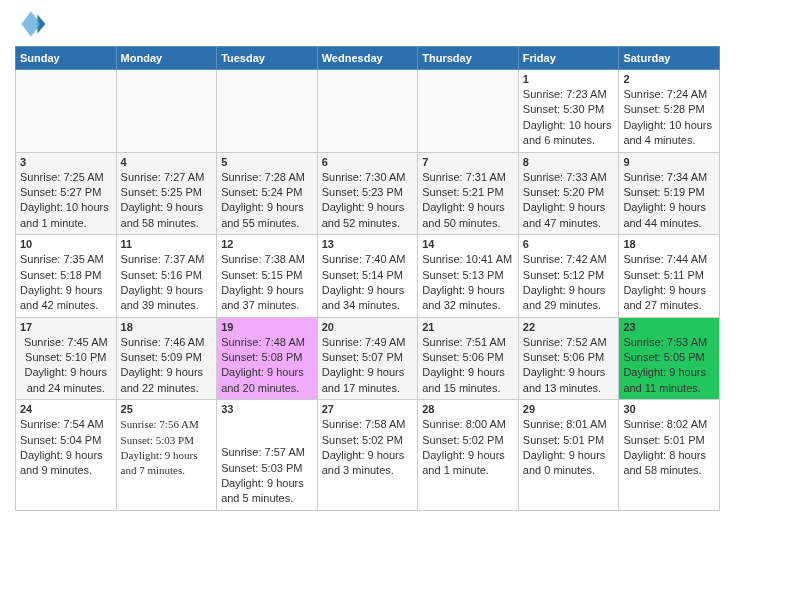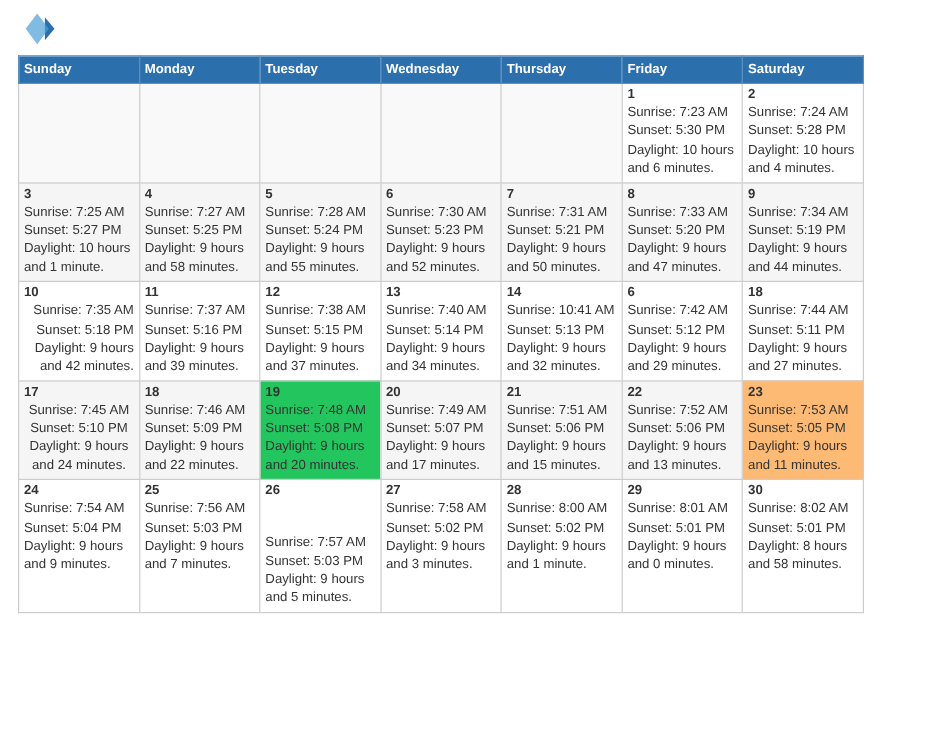--- a/index.html
+++ b/index.html
@@ -198,21 +198,21 @@
             <div class="day-number">9</div>
             <div class="day-detail" style="white-space: pre-line;">Sunrise: 7:34 AM
 Sunset: 5:19 PM
 Daylight: 9 hours
 and 44 minutes.</div>
           </td>
         </tr>
         <tr>
           <td>
             <div class="day-number">10</div>
-            <div class="day-detail" style="white-space: pre-line; text-align: right;">Sunrise: 7:35 AM
+            <div class="day-detail" style="white-space: pre-line;">Sunrise: 7:35 AM
 Sunset: 5:18 PM
 Daylight: 9 hours
 and 42 minutes.</div>
           </td>
           <td>
             <div class="day-number">11</div>
             <div class="day-detail" style="white-space: pre-line;">Sunrise: 7:37 AM
 Sunset: 5:16 PM
 Daylight: 9 hours
 and 39 minutes.</div>
@@ -261,21 +261,21 @@
 Daylight: 9 hours
 and 24 minutes.</div>
           </td>
           <td style="background: rgb(245, 245, 245);">
             <div class="day-number">18</div>
             <div class="day-detail" style="white-space: pre-line;">Sunrise: 7:46 AM
 Sunset: 5:09 PM
 Daylight: 9 hours
 and 22 minutes.</div>
           </td>
-          <td style="background: #22c55e;">
+          <td style="background: #f0abfc;">
             <div class="day-number">19</div>
             <div class="day-detail" style="white-space: pre-line;">Sunrise: 7:48 AM
 Sunset: 5:08 PM
 Daylight: 9 hours
 and 20 minutes.</div>
           </td>
           <td style="background: rgb(245, 245, 245);">
             <div class="day-number">20</div>
             <div class="day-detail" style="white-space: pre-line;">Sunrise: 7:49 AM
 Sunset: 5:07 PM
@@ -289,45 +289,45 @@
 Daylight: 9 hours
 and 15 minutes.</div>
           </td>
           <td style="background: rgb(245, 245, 245);">
             <div class="day-number">22</div>
             <div class="day-detail" style="white-space: pre-line;">Sunrise: 7:52 AM
 Sunset: 5:06 PM
 Daylight: 9 hours
 and 13 minutes.</div>
           </td>
-          <td style="background: #fdba74;">
+          <td style="background: #22c55e;">
             <div class="day-number">23</div>
             <div class="day-detail" style="white-space: pre-line;">Sunrise: 7:53 AM
 Sunset: 5:05 PM
 Daylight: 9 hours
 and 11 minutes.</div>
           </td>
         </tr>
         <tr>
           <td>
             <div class="day-number">24</div>
             <div class="day-detail" style="white-space: pre-line;">Sunrise: 7:54 AM
 Sunset: 5:04 PM
 Daylight: 9 hours
 and 9 minutes.</div>
           </td>
           <td>
             <div class="day-number">25</div>
-            <div class="day-detail" style="white-space: pre-line;">Sunrise: 7:56 AM
+            <div class="day-detail" style="white-space: pre-line; font-family: Liberation Serif, serif;">Sunrise: 7:56 AM
 Sunset: 5:03 PM
 Daylight: 9 hours
 and 7 minutes.</div>
           </td>
           <td>
-            <div class="day-number">26</div>
+            <div class="day-number">33</div>
             <div class="day-detail" style="white-space: pre-line; margin-top: 30px;">Sunrise: 7:57 AM
 Sunset: 5:03 PM
 Daylight: 9 hours
 and 5 minutes.</div>
           </td>
           <td>
             <div class="day-number">27</div>
             <div class="day-detail" style="white-space: pre-line;">Sunrise: 7:58 AM
 Sunset: 5:02 PM
 Daylight: 9 hours

